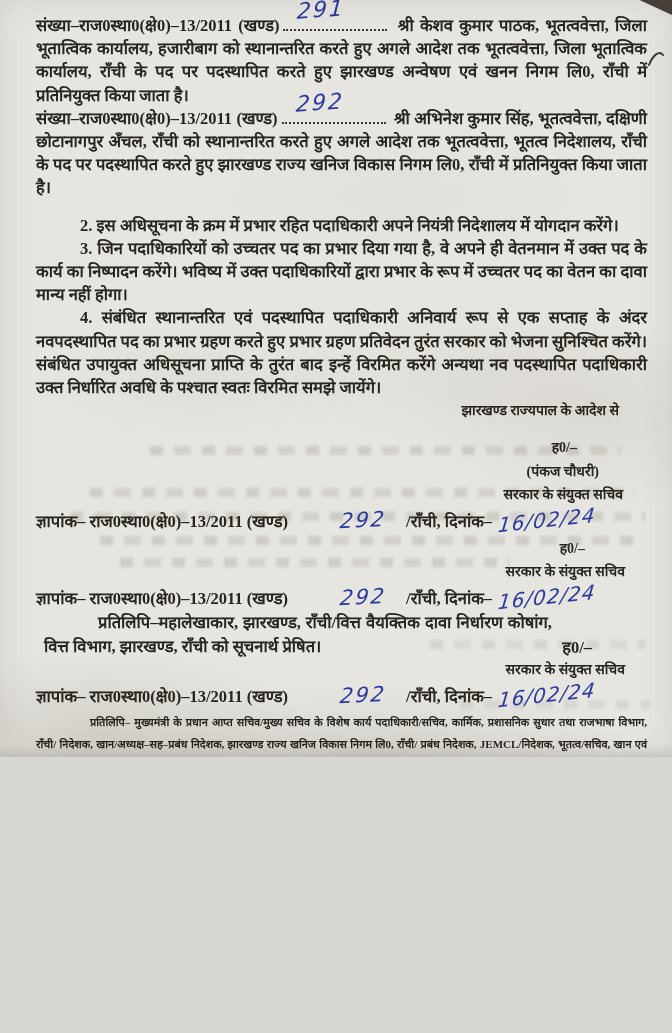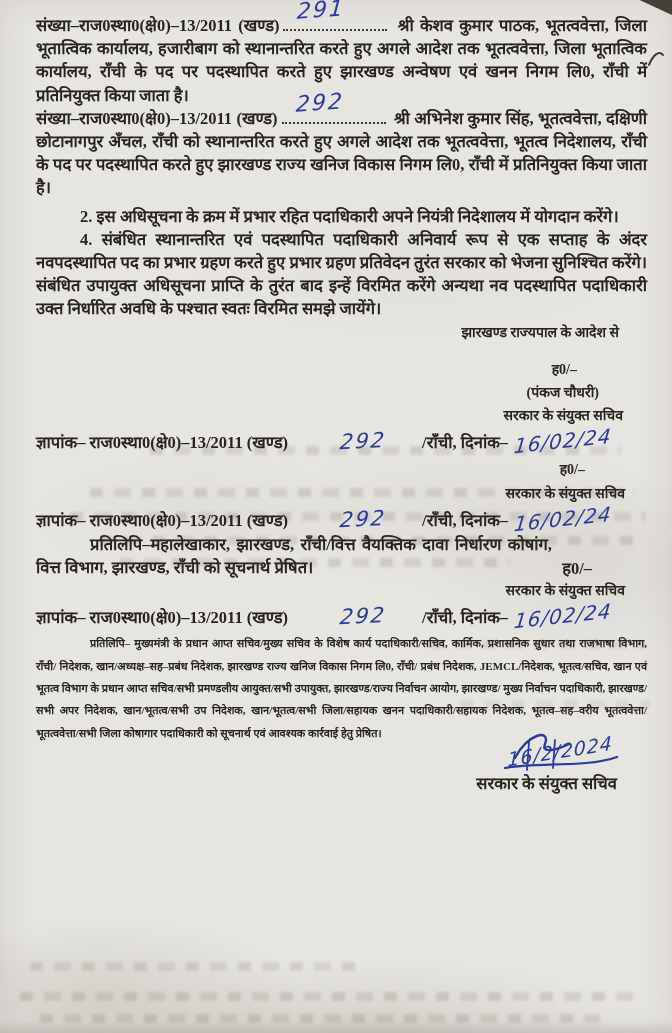--- a/index.html
+++ b/index.html
@@ -1,18 +1,18 @@
 <!DOCTYPE html>
 <html lang="hi"><head>
 <meta charset="utf-8">
 <style>
   html,body{margin:0;padding:0;}
   body{width:672px;height:1033px;overflow:hidden;background:#d8d6d1;}
   .page{
-    position:relative;width:672px;height:1033px;overflow:hidden;
+    position:relative;width:672px;height:757px;overflow:hidden;
     background-color:#e7e5e0;
     background-image:
       radial-gradient(ellipse 300px 120px at 15% 97%, rgba(120,114,100,.18), transparent 70%),
       radial-gradient(ellipse 380px 90px at 55% 99%, rgba(120,114,100,.15), transparent 70%),
       radial-gradient(ellipse 260px 140px at 90% 55%, rgba(130,124,110,.10), transparent 70%),
       radial-gradient(ellipse 300px 110px at 70% 50%, rgba(130,124,110,.08), transparent 70%),
       radial-gradient(ellipse 250px 90px at 30% 50%, rgba(130,124,110,.07), transparent 70%),
       radial-gradient(ellipse 320px 100px at 60% 26%, rgba(130,124,110,.05), transparent 70%),
       linear-gradient(to top, rgba(90,86,76,.14), transparent 12px);
     font-family:"Liberation Serif","DejaVu Serif",serif;
@@ -32,26 +32,26 @@
   .hw{color:#2b3a9e;font-weight:400;font-style:italic;
       font-family:"DejaVu Sans",sans-serif;display:inline-block;}
   .dotline{display:inline-block;width:104px;height:14px;vertical-align:baseline;
       border-bottom:2px dotted #3a372f;position:relative;margin:0 4px;}
   .dotline .num{position:absolute;left:14px;top:-17px;font-size:22px;
       transform:rotate(-4deg) skewX(-8deg);letter-spacing:2px;}
   .memo{display:flex;align-items:baseline;margin-top:2px;font-size:16.5px;
       font-weight:700;line-height:24px;white-space:nowrap;}
   .memo .num2{font-size:21px;margin-left:52px;transform:rotate(-3deg) skewX(-9deg);
       letter-spacing:2px;}
-  .memo .place{margin-left:36px;text-align:center;}
+  .memo .place{margin-left:20px;text-align:center;}
   .memo .hwdate{font-size:20px;margin-left:6px;transform:rotate(-6deg) skewX(-12deg);
       letter-spacing:1px;}
   .effect{padding-left:82px;margin-top:2px;}
   .signblock{margin-top:14px;}
-  .copy2wrap{position:relative;}
+  .copy2wrap{position:relative;margin-left:8px;}
   .sd-abs{position:absolute;right:55px;bottom:0;font-size:16.5px;font-weight:700;}
   .small{font-size:11px;line-height:22.3px;}
   .final-sign{position:relative;margin-top:4px;height:46px;}
   .final-sign .title{position:absolute;right:30px;bottom:0;font-size:16.5px;
       font-weight:700;}
   .final-sign svg{position:absolute;right:26px;top:-24px;overflow:visible;}
   .final-sign .findate{position:absolute;right:34px;top:-8px;font-size:19px;
       transform:rotate(-9deg) skewX(-10deg);letter-spacing:1px;}
   .corner-artifact{position:absolute;top:0;right:0;width:56px;height:26px;
       background:#45413a;clip-path:polygon(42% 0,100% 0,100% 58%);}
@@ -80,21 +80,22 @@
   <div class="ghost" style="left:30px;top:962px;width:330px;opacity:.45;"></div>
   <div class="ghost" style="left:20px;top:992px;width:620px;opacity:.5;"></div>
   <div class="ghost" style="left:40px;top:1014px;width:560px;opacity:.5;"></div>
 
   <div class="content">
 
     <p class="para justify"><span class="lbl">संख्या–राज0स्था0(क्षे0)–13/2011 (खण्ड)</span><span class="dotline"><span class="hw num">291</span></span> <span>श्री केशव कुमार पाठक, भूतत्ववेत्ता, जिला भूतात्विक कार्यालय, हजारीबाग को स्थानान्तरित करते हुए अगले आदेश तक भूतत्ववेत्ता, जिला भूतात्विक कार्यालय, राँची के पद पर पदस्थापित करते हुए झारखण्ड अन्वेषण एवं खनन निगम लि0, राँची में प्रतिनियुक्त किया जाता है।</span></p>
 
     <p class="para justify"><span class="lbl">संख्या–राज0स्था0(क्षे0)–13/2011 (खण्ड)</span><span class="dotline"><span class="hw num">292</span></span> <span>श्री अभिनेश कुमार सिंह, भूतत्ववेत्ता, दक्षिणी छोटानागपुर अँचल, राँची को स्थानान्तरित करते हुए अगले आदेश तक भूतत्ववेत्ता, भूतत्व निदेशालय, राँची के पद पर पदस्थापित करते हुए झारखण्ड राज्य खनिज विकास निगम लि0, राँची में प्रतिनियुक्त किया जाता है।</span></p>
 
-    <p class="para justify indent" style="margin-top:5px;">2. इस अधिसूचना के क्रम में प्रभार रहित पदाधिकारी अपने नियंत्री निदेशालय में योगदान करेंगे।</p>
+    <p class="para justify indent" style="margin-top:14px;">2. इस अधिसूचना के क्रम में प्रभार रहित पदाधिकारी अपने नियंत्री निदेशालय में योगदान करेंगे।</p>
+    <p class="para justify indent">3.  जिन पदाधिकारियों को उच्चतर पद का प्रभार दिया गया है, वे अपने ही वेतनमान में उक्त पद के कार्य का निष्पादन करेंगे। भविष्य में उक्त पदाधिकारियों द्वारा प्रभार के रूप में उच्चतर पद का वेतन का दावा मान्य नहीं होगा।</p>
     <p class="para justify indent">4.  संबंधित स्थानान्तरित एवं पदस्थापित पदाधिकारी अनिवार्य रूप से एक सप्ताह के अंदर नवपदस्थापित पद का प्रभार ग्रहण करते हुए प्रभार ग्रहण प्रतिवेदन तुरंत सरकार को भेजना सुनिश्चित करेंगे। संबंधित उपायुक्त अधिसूचना प्राप्ति के तुरंत बाद इन्हें विरमित करेंगे अन्यथा नव पदस्थापित पदाधिकारी उक्त निर्धारित अवधि के पश्चात स्वतः विरमित समझे जायेंगे।</p>
 
 
     <div class="right pr28">झारखण्ड राज्यपाल के आदेश से</div>
 
     <div class="signblock">
       <div class="right pr70">ह0/–</div>
       <div class="right pr48">(पंकज चौधरी)</div>
       <div class="right pr24">सरकार के संयुक्त सचिव</div>
     </div>

